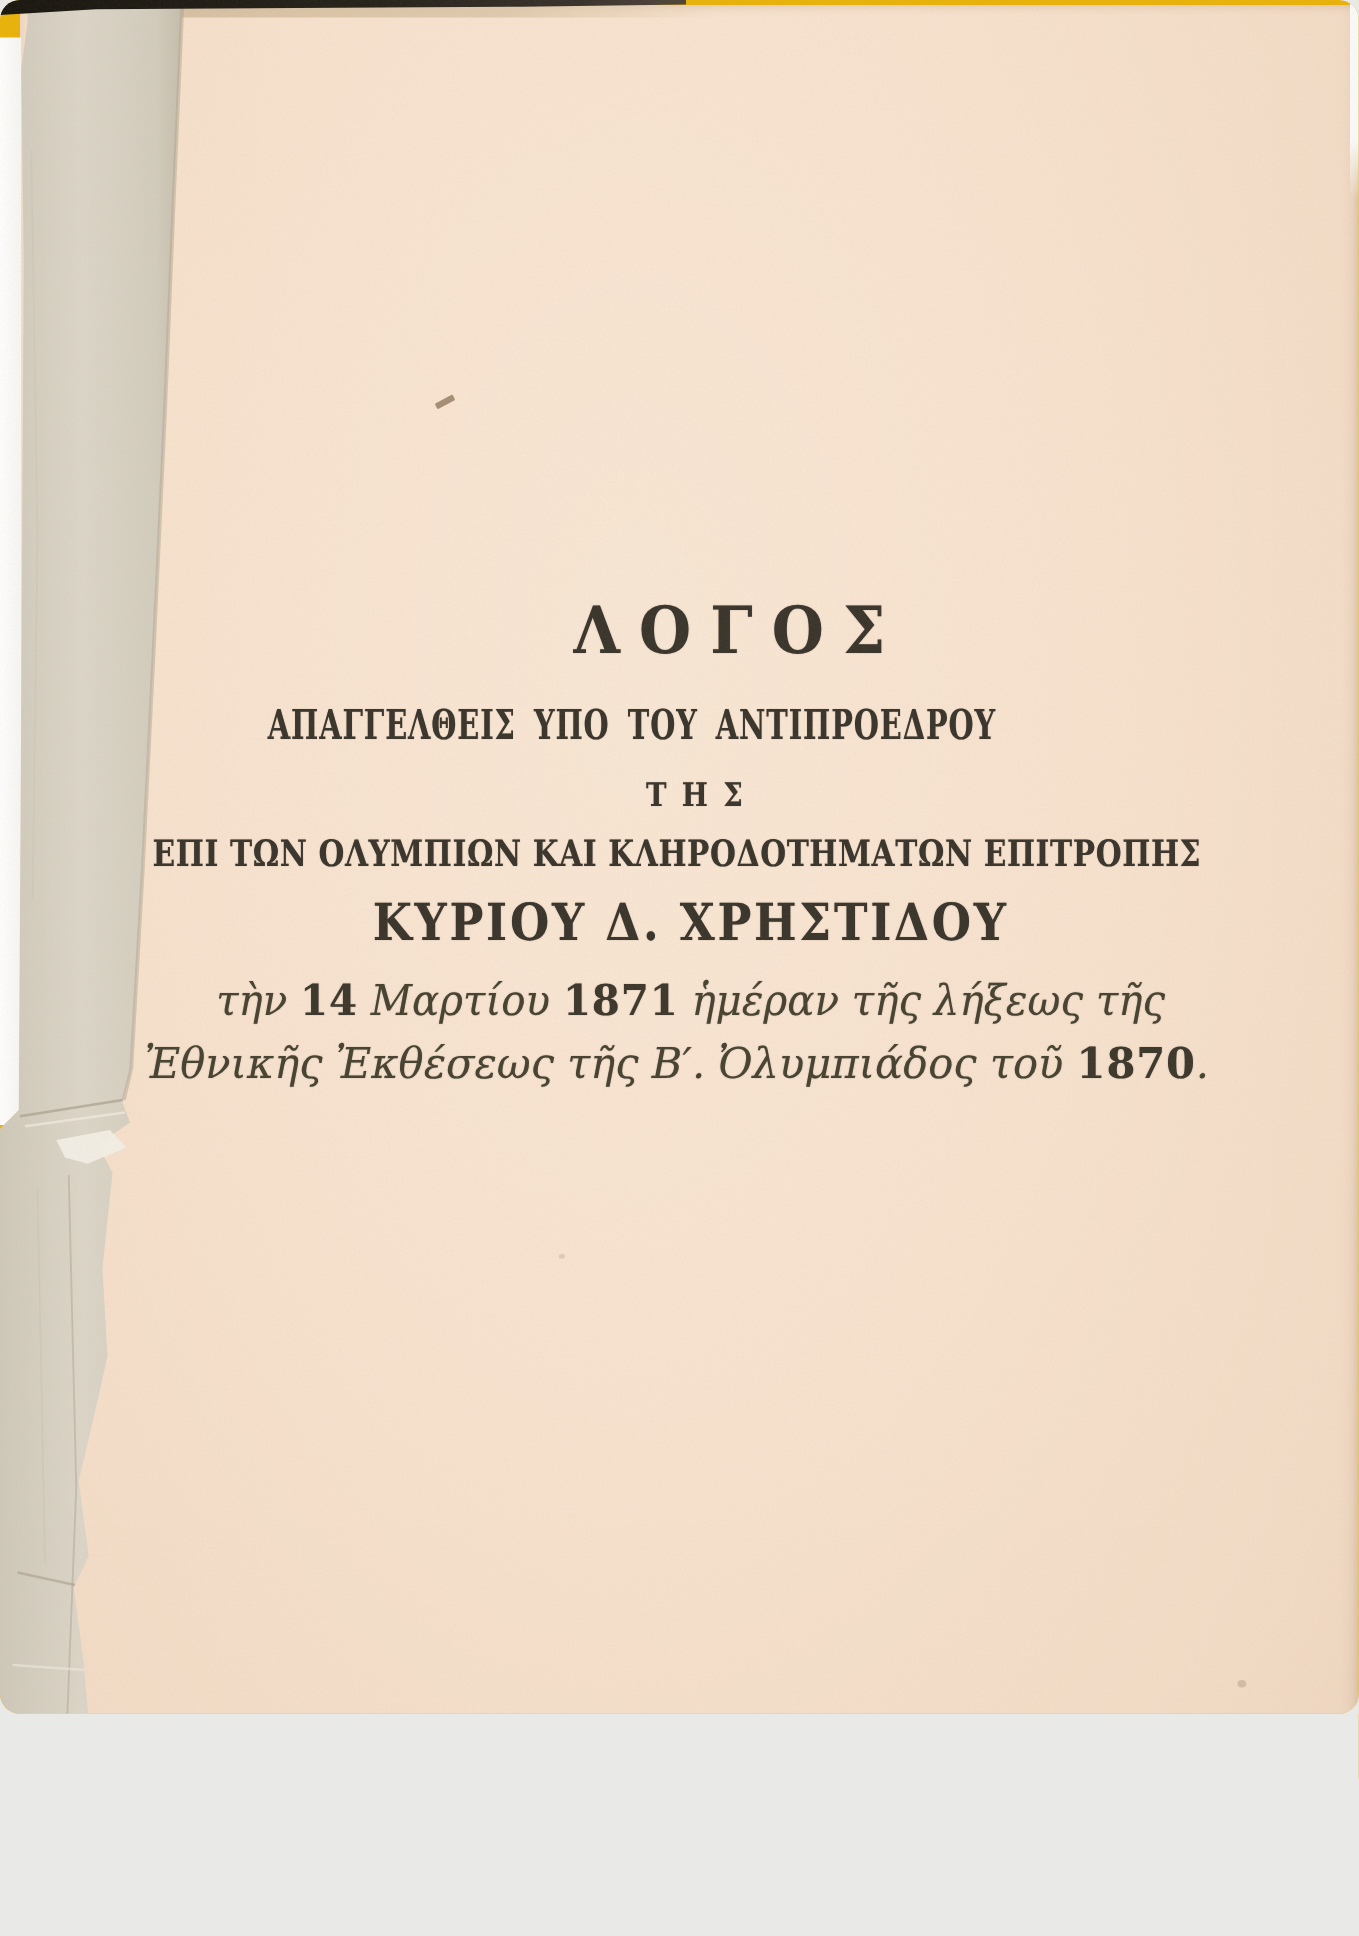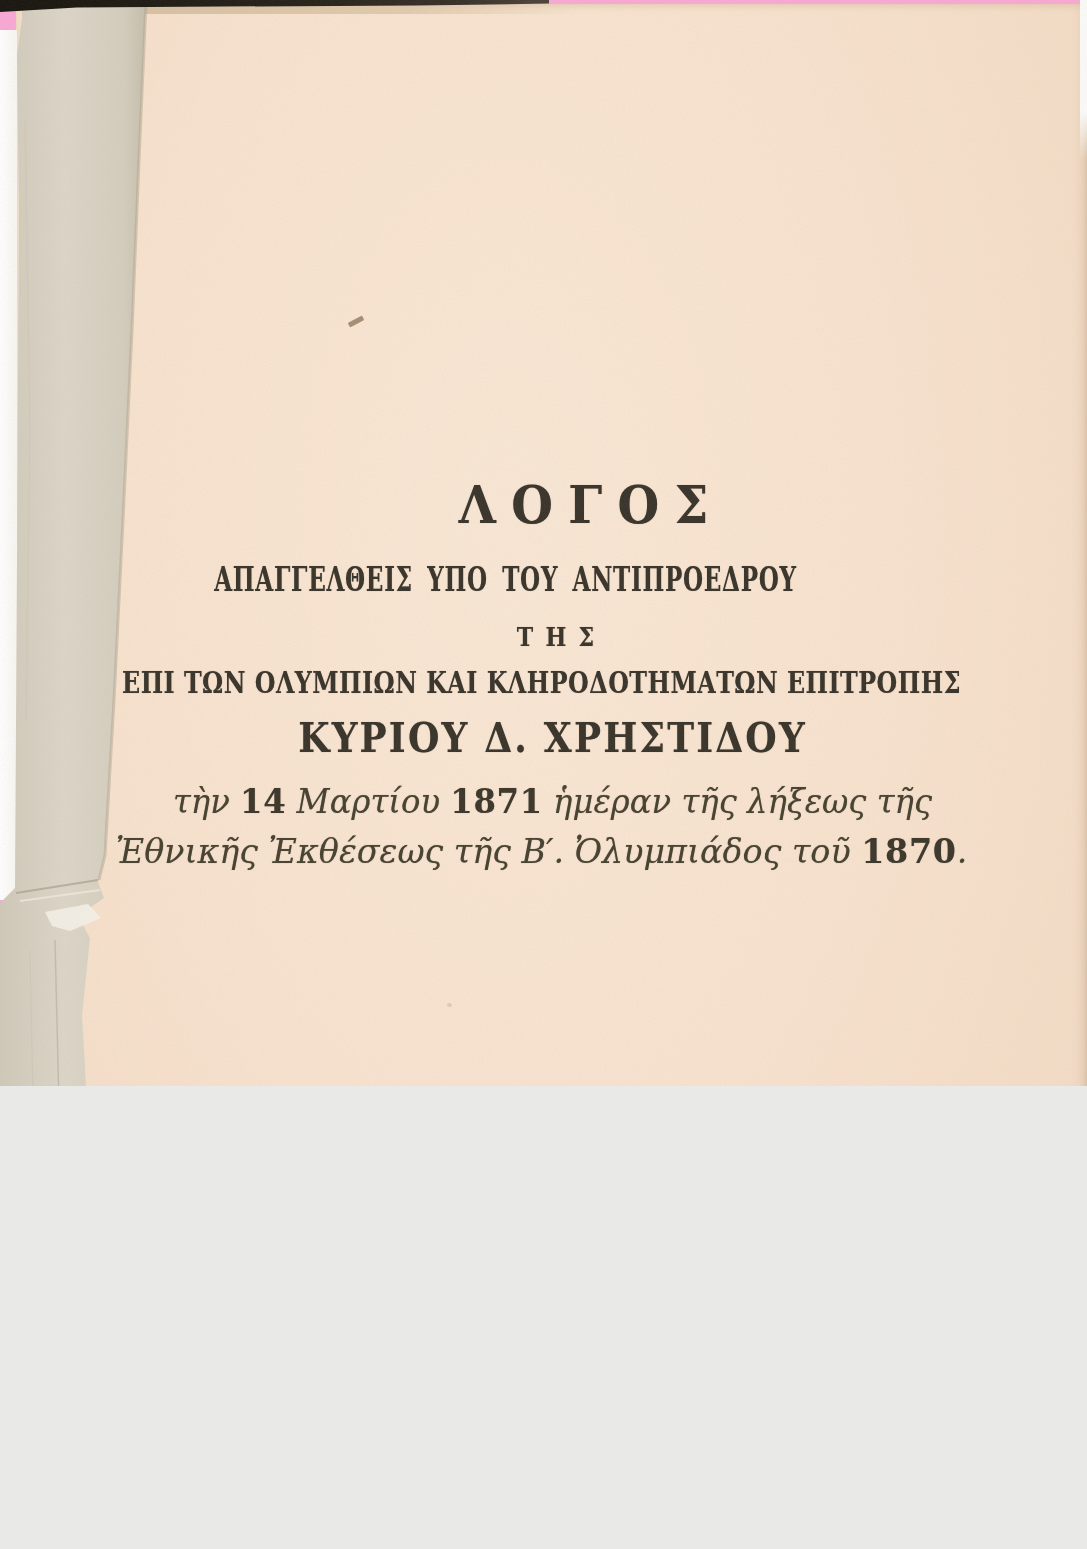--- a/index.html
+++ b/index.html
@@ -1,22 +1,23 @@
 <!DOCTYPE html>
 <html><head>
 <meta charset="utf-8">
 <style>
   html,body{margin:0;padding:0;background:#e9e9e7;}
   .scan{
     position:relative;
-    width:1087px;height:1086px;
+    width:1087px;height:1371px;
     margin:0 auto;
-    background:#f9a8d4;
+    background:#eab308;
     overflow:hidden;
     font-family:"DejaVu Serif", serif;
+    border-radius:16px;
   }
   
   .page{
     position:absolute;left:16px;top:4px;width:1071px;height:1545px;
     background:
       radial-gradient(ellipse at 46% 34%, #f9e7d5 0%, #f7e2ce 48%, #f3dcc6 82%, #eed5bd 100%);
     clip-path:polygon(0% 0%,100% 0%,100% 99.5%,55% 99.3%,25% 99.1%,8% 98.8%,2% 98.3%,0% 97.2%);
     box-shadow:inset -8px 0 14px -8px rgba(146,112,82,.38),
                inset 0 -6px 10px -6px rgba(146,112,82,.30),
                inset 0 5px 8px -5px rgba(190,150,110,.35);

